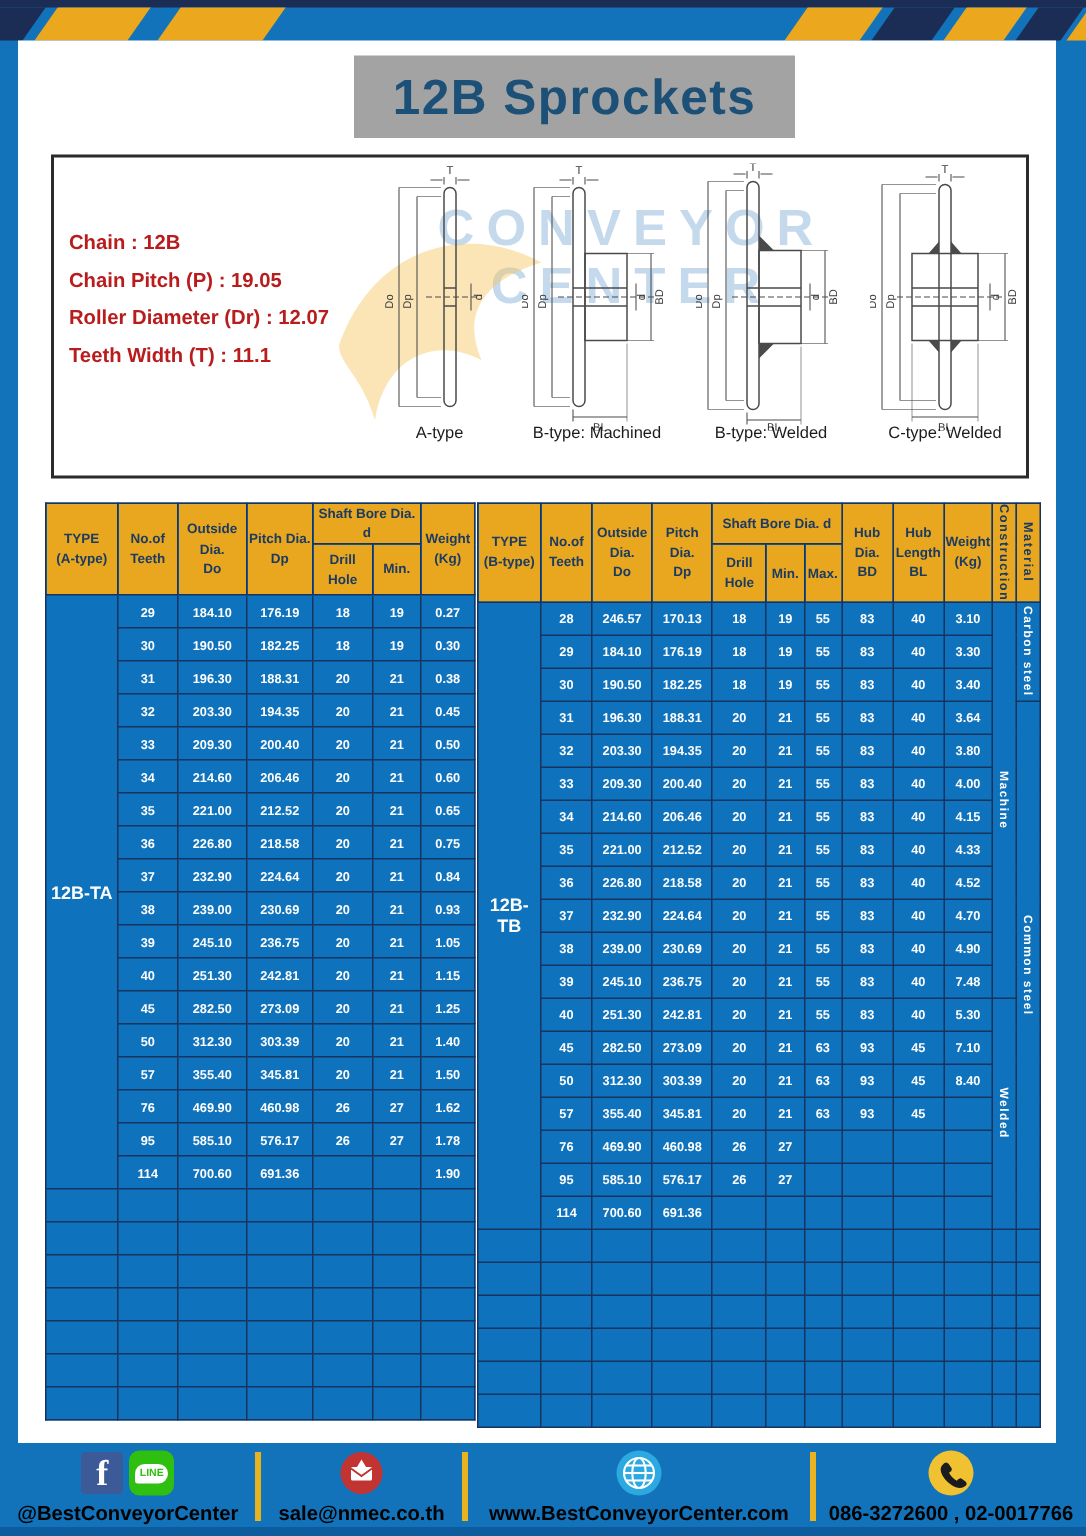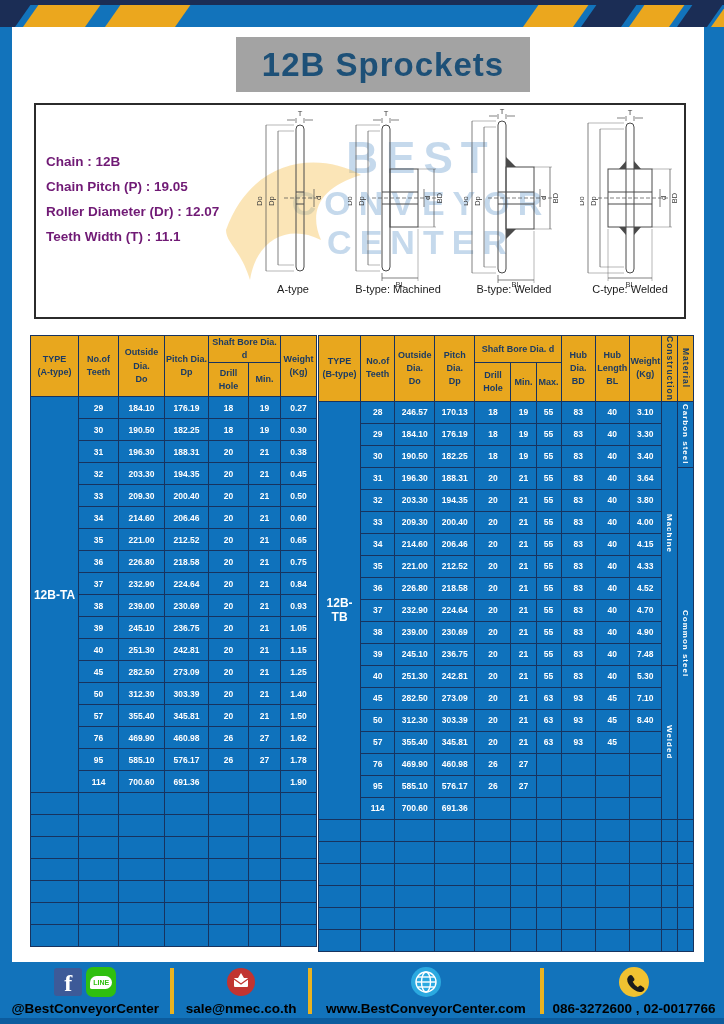--- a/index.html
+++ b/index.html
@@ -10,21 +10,21 @@
   .stripe-band{position:absolute;left:0;top:5px;width:724px;height:22px;overflow:hidden;}
   .stripe{position:absolute;top:-2px;height:28px;transform:skewX(-35deg);}
   
   .white-page{position:absolute;left:12px;top:27px;width:692px;height:935px;background:#ffffff;}
   .title-banner{position:absolute;left:184px;top:10px;width:294px;height:55px;background:#a3a3a3;
                 display:flex;align-items:center;justify-content:center;margin-left:40px;}
   .title-banner .t{font-size:33px;font-weight:bold;color:#1D5077;letter-spacing:1px;}
   
   .spec-box{position:absolute;left:22px;top:76px;width:648px;height:212px;border:2px solid #2b2b2b;background:#fff;}
   .spec-text{position:absolute;left:10px;top:44px;z-index:2;}
-  .spec-text div{font-size:13.5px;font-weight:bold;color:#701a75;line-height:25px;white-space:nowrap;}
+  .spec-text div{font-size:13.5px;font-weight:bold;color:#b91c1c;line-height:25px;white-space:nowrap;}
   .watermark{position:absolute;left:150px;top:28px;width:470px;z-index:0;text-align:center;
              color:rgba(140,180,218,0.50);font-weight:bold;line-height:1.15;letter-spacing:8px;}
   .watermark .w1{font-size:44px;} .watermark .w2{font-size:34px;} .watermark .w3{font-size:34px;}
   .wm-orange{position:absolute;left:160px;top:30px;z-index:0;}
   .drawings{position:absolute;left:218px;top:4px;width:426px;height:204px;z-index:1;
             display:flex;justify-content:space-between;}
   .fig{display:flex;flex-direction:column;align-items:center;}
   .fig-label{font-size:11px;color:#1b1b1b;font-weight:500;margin-top:-4px;white-space:nowrap;}
   .fig svg text{font-family:"Liberation Sans",sans-serif;}
   
@@ -74,21 +74,20 @@
 </div>
 
 <div class="white-page">
 
   <div class="title-banner">
     <div class="t">12B Sprockets</div>
   </div>
 
   <div class="spec-box">
     <div class="watermark">
-      <div class="w1">BEST</div>
       <div class="w2">CONVEYOR</div>
       <div class="w3">CENTER</div>
     </div>
     <svg class="wm-orange" width="180" height="170" viewBox="0 0 180 170">
       <path d="M30 95 C55 25 120 15 165 40 C125 52 112 75 125 105 C92 88 60 105 54 145 C45 115 30 108 30 95 Z" fill="#F6C65F" opacity="0.45"></path>
     </svg>
 
     <div class="spec-text">
       <div>Chain  :  12B</div>
       <div>Chain Pitch (P)  :  19.05</div>

